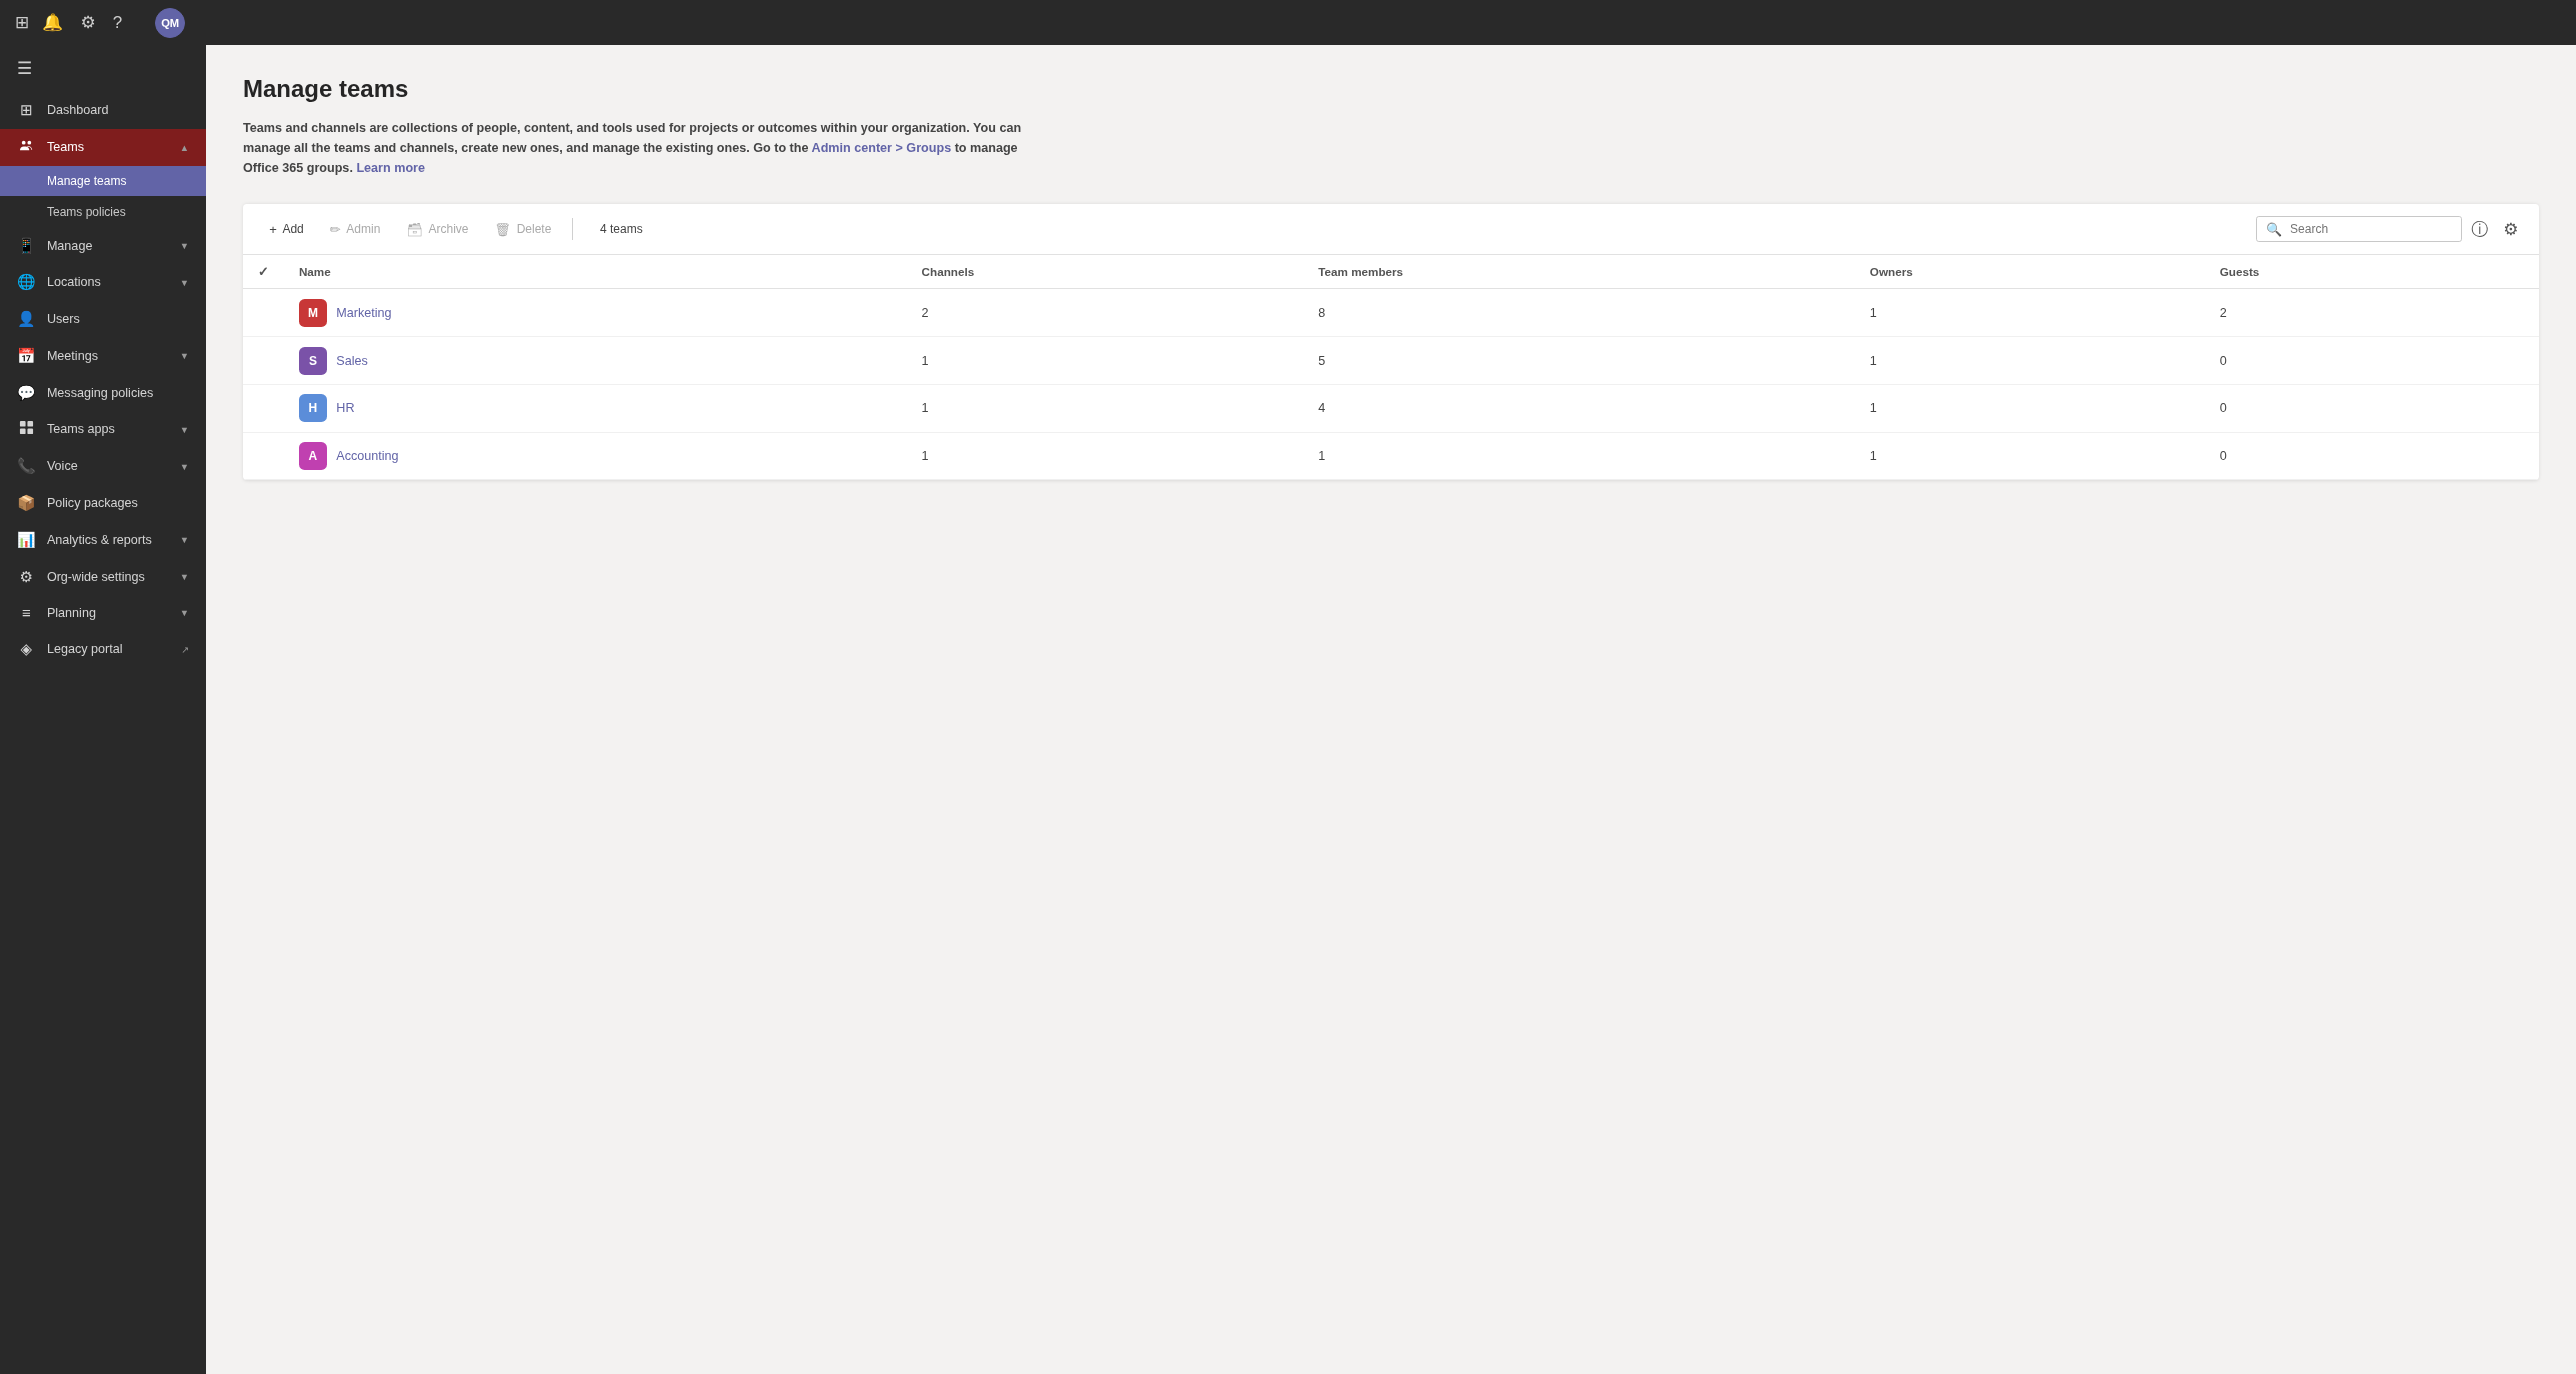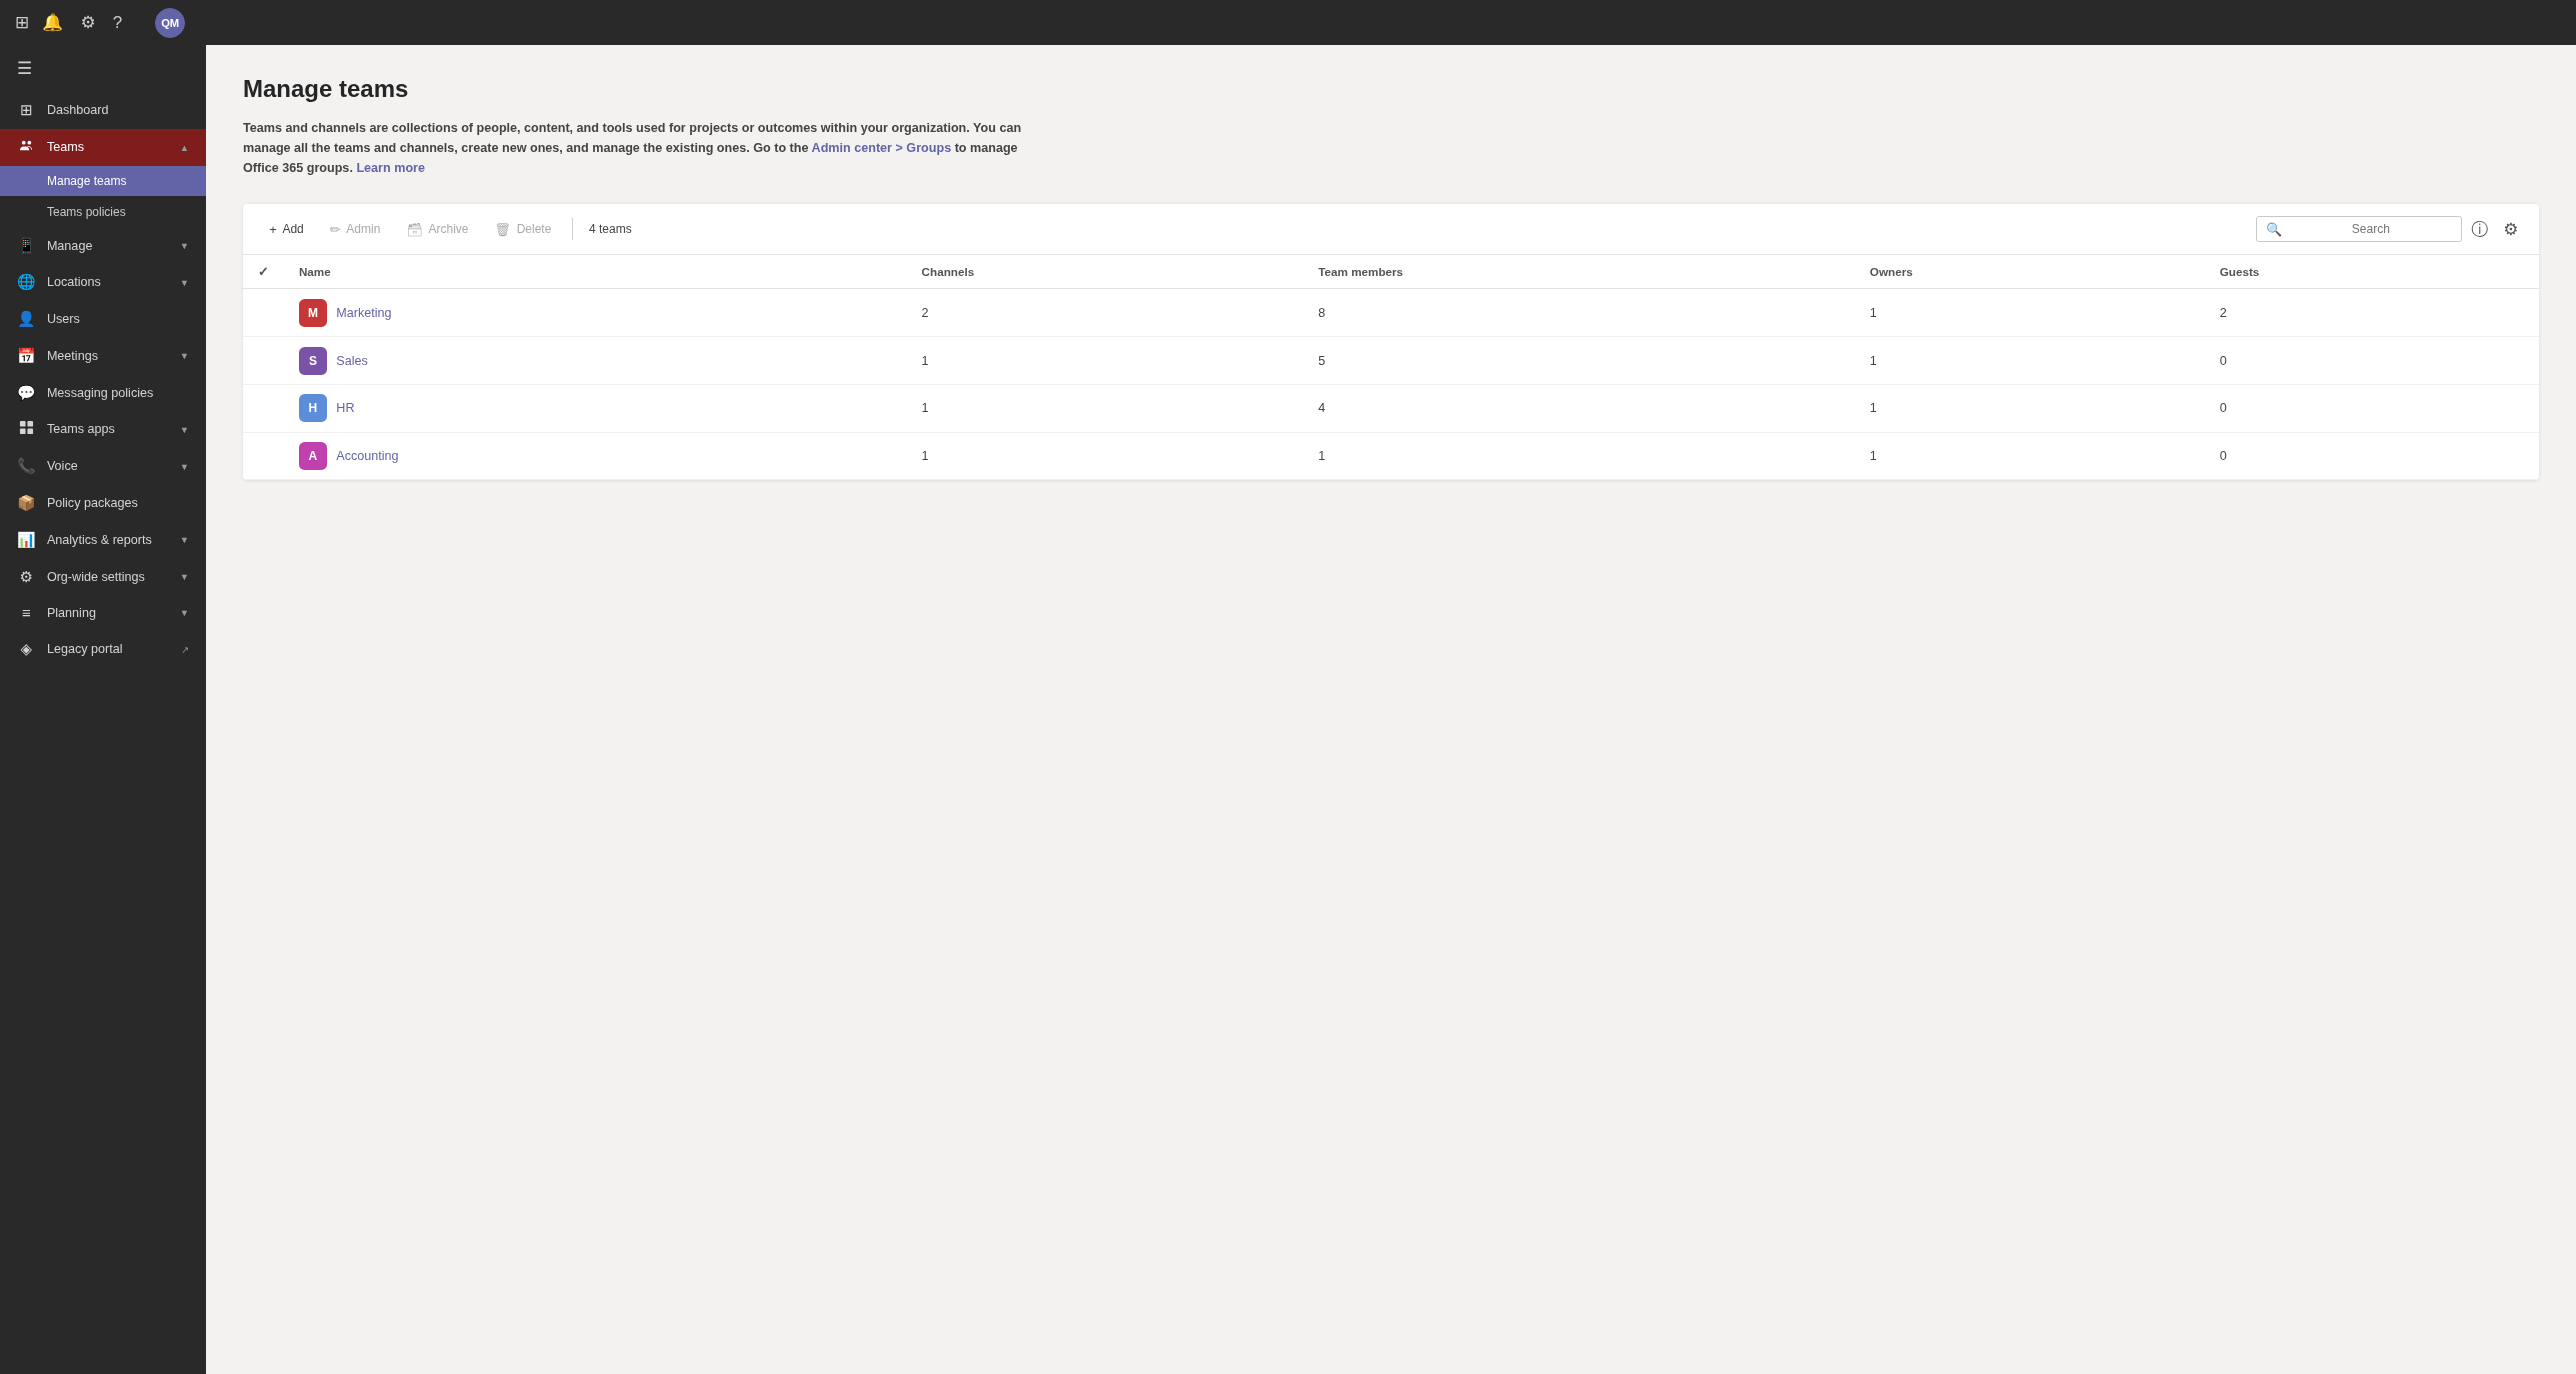--- a/index.html
+++ b/index.html
@@ -121,34 +121,33 @@
       display: flex; align-items: center; gap: 5.6px;
       padding: 5.6px 11.2px;
       border: none; background: none;
       font-size: 12px; color: #444; cursor: pointer;
       border-radius: 2.8px;
     }
     .toolbar-btn.disabled { color: #aaa; cursor: default; }
     .toolbar-btn .btn-icon { font-size: 13px; }
 
     .toolbar-divider { width: 0.9px; height: 22.4px; background: #d0d0d0; margin: 0 5.6px; }
-    .toolbar-count { font-size: 12px; color: #444; margin-left: 7px; }
+    .toolbar-count { font-size: 12px; color: #444; margin-left: 18px; }
 
     .toolbar-spacer { flex: 1; }
 
     .search-box {
       display: flex; align-items: center;
       border: 0.9px solid #c8c8c8; border-radius: 2.8px;
       padding: 4.7px 9.4px; gap: 7.5px;
       background: #fff; width: 206px;
     }
     .search-box input {
       border: none; outline: none; font-size: 12px; color: #444; width: 100%;
       background: transparent;
-      text-align: center;
     }
     .search-icon { color: #888; font-size: 13px; }
 
     .toolbar-icon-btn {
       background: none; border: none; cursor: pointer;
       color: #555; font-size: 17px; padding: 3.7px 5.6px;
       border-radius: 2.8px;
     }
 
     

